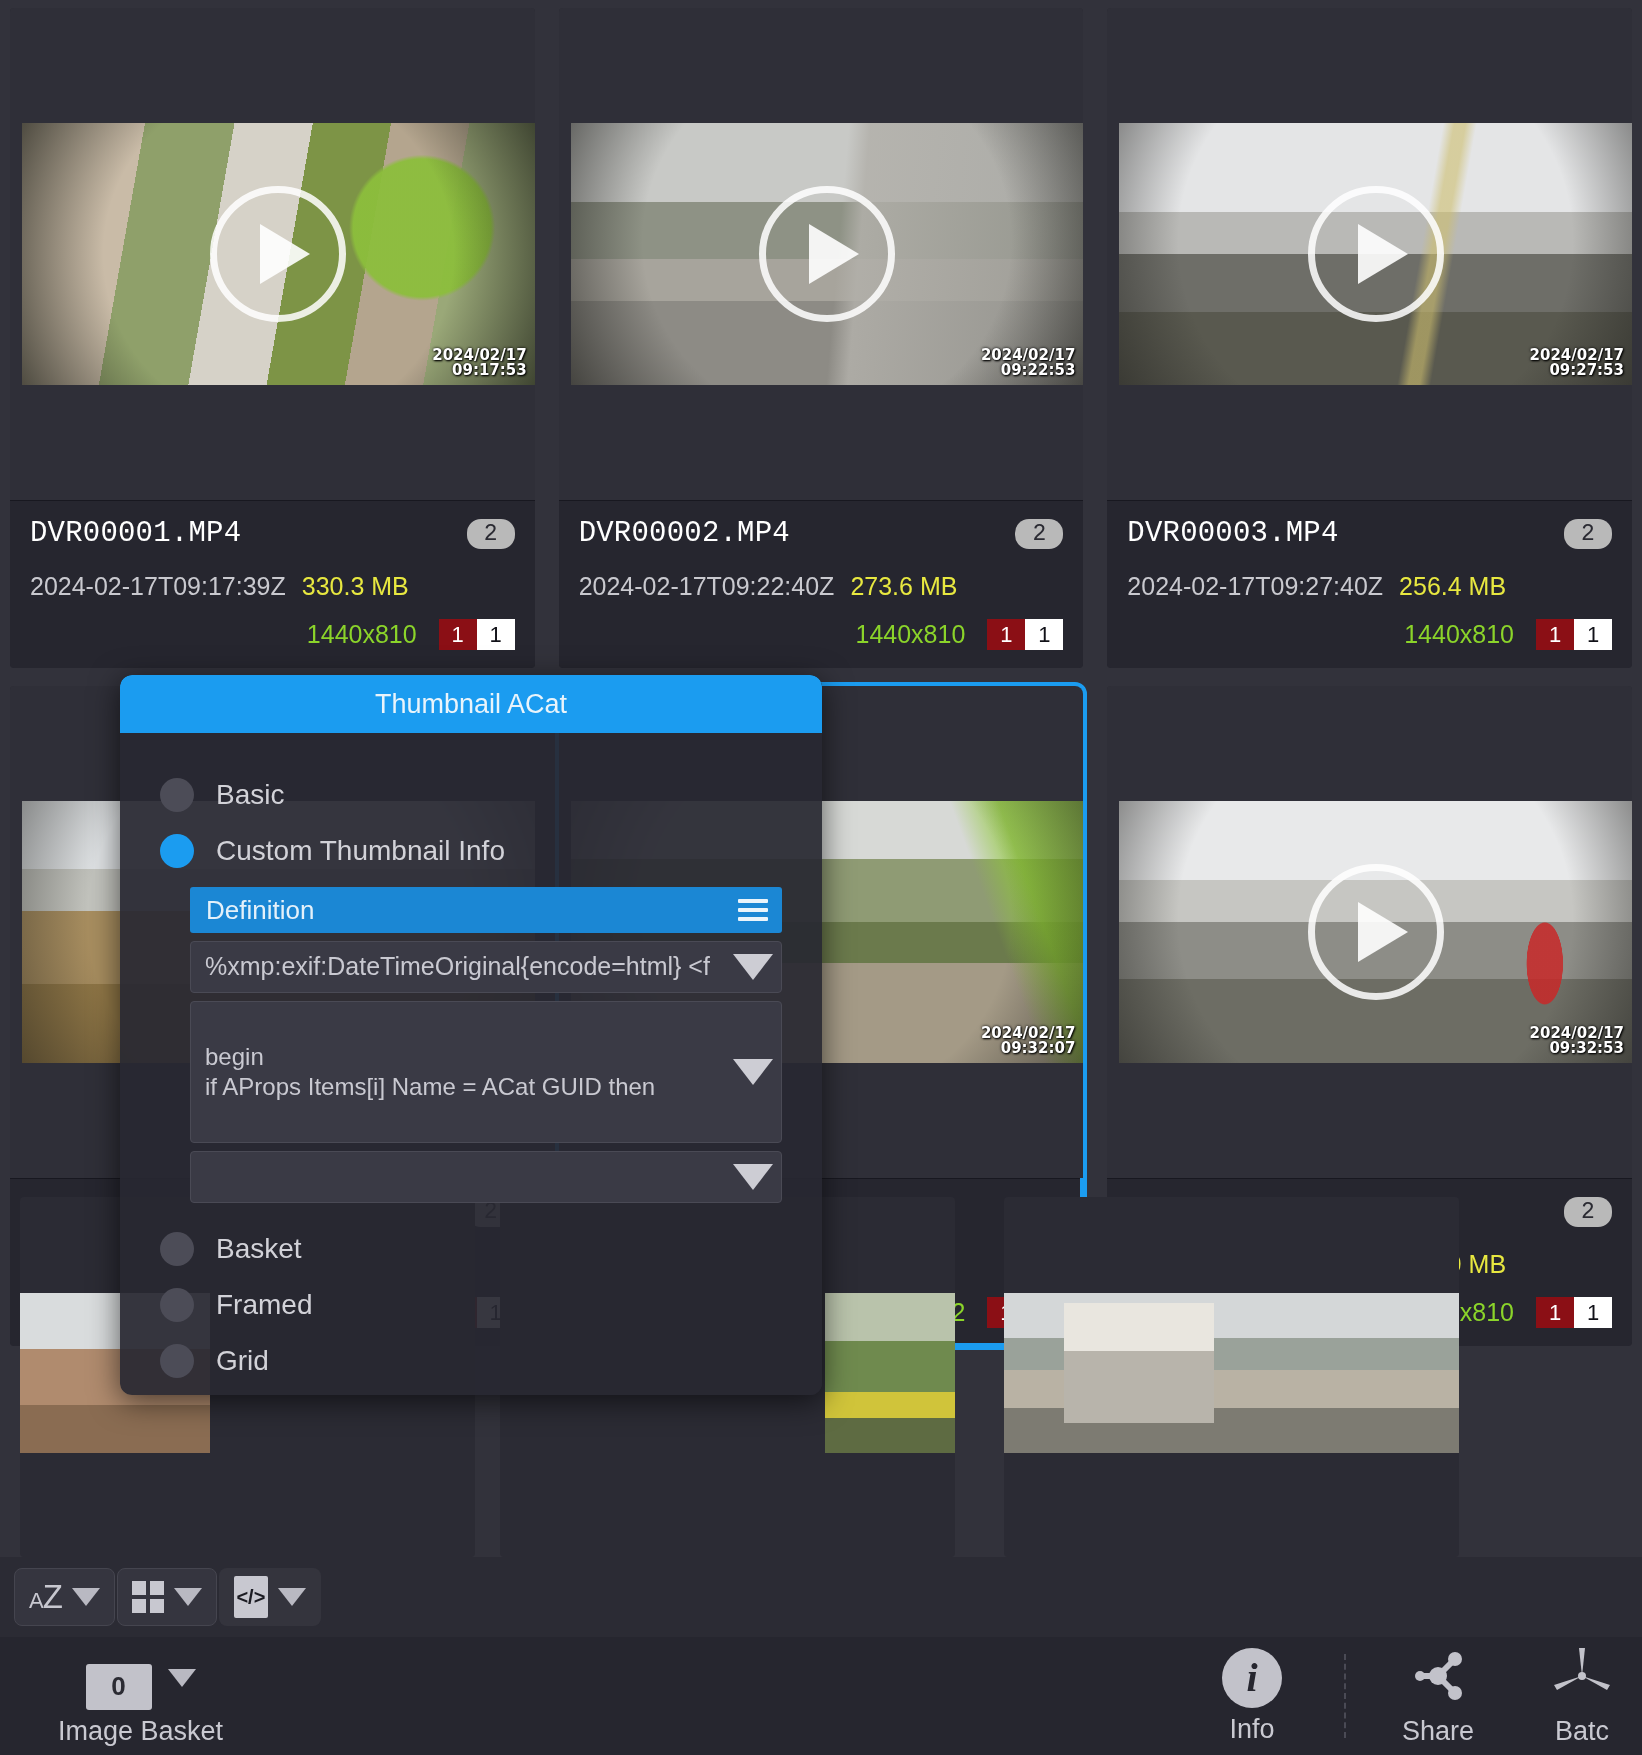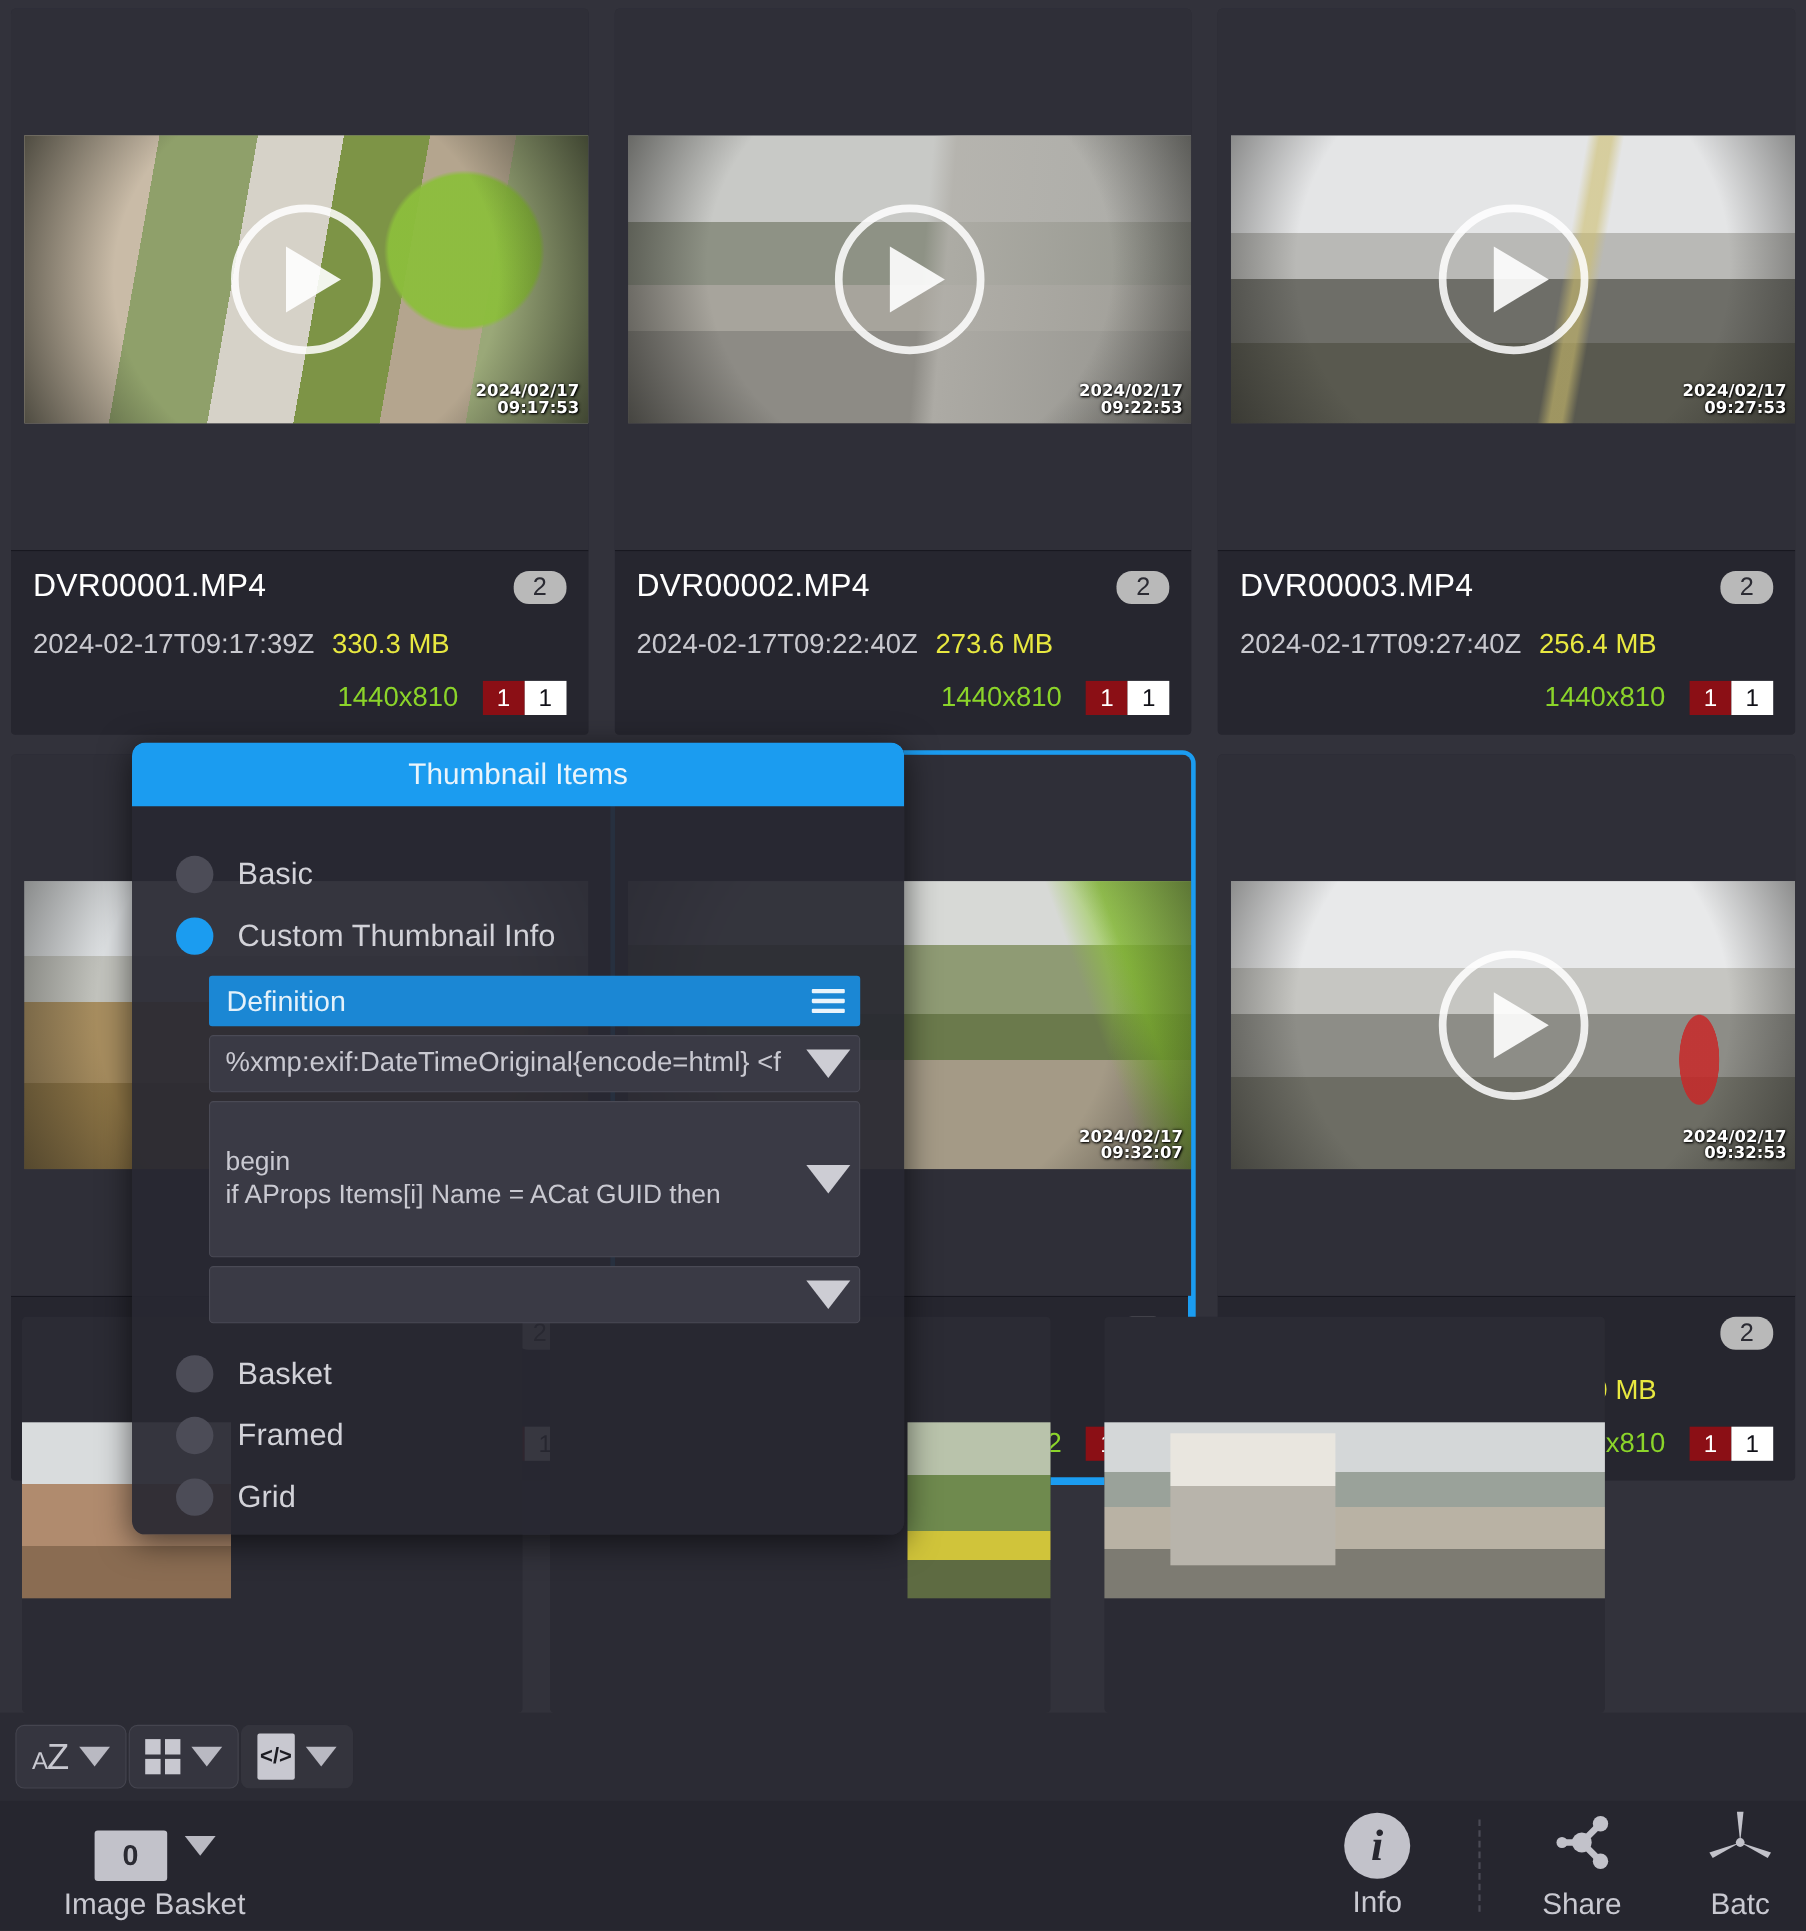--- a/index.html
+++ b/index.html
@@ -65,21 +65,21 @@
     border-left: 50px solid rgba(255,255,255,.9);
     border-top: 30px solid transparent;
     border-bottom: 30px solid transparent;
   }
   .tile-info {
     flex: 0 0 auto;
     background: #26262f;
     border-top: 1px solid #181820;
     padding: 16px 20px 18px 20px;
   }
-  .info-row1 { display: flex; align-items: center; justify-content: space-between; }
+  .info-row1 { display: flex; align-items: center; justify-content: space-between; font-family: Liberation Mono, monospace; }
   .fname { color: #ffffff; font-size: 29px; letter-spacing: .2px; }
   .count-badge {
     background: #b9b9b9; color: #2b2b33;
     border-radius: 14px; min-width: 48px; height: 30px;
     font-size: 23px; display: flex; align-items: center; justify-content: center;
     padding: 0 10px;
   }
   .info-row2 { margin-top: 22px; display: flex; align-items: baseline; gap: 16px; }
   .datestr { color: #c9c9cf; font-size: 25px; }
   .size { color: #e8e840; font-size: 25px; }
@@ -389,21 +389,21 @@
   </div>
   <div style="position:absolute;left:500px;top:1197px;width:455px;height:360px;background:#2b2b34;border-radius:4px;z-index:5;">
     <div style="position:absolute;left:325px;top:96px;width:130px;height:160px;background:linear-gradient(180deg,#b9c3ab 0 30%,#6f8a4e 30% 62%,#d0c43a 62% 78%,#5e6b42 78% 100%);"></div>
   </div>
   <div style="position:absolute;left:1004px;top:1197px;width:455px;height:360px;background:#2b2b34;border-radius:4px;z-index:5;">
     <div style="position:absolute;left:0;top:96px;width:455px;height:160px;background:linear-gradient(180deg,#d4d7d8 0 28%,#9aa29a 28% 48%,#b9b2a4 48% 72%,#7d7b72 72% 100%);"></div>
     <div style="position:absolute;left:60px;top:106px;width:150px;height:120px;background:linear-gradient(180deg,#e9e6df 0 40%,#b8b4ab 40% 100%);"></div>
   </div>
 
   <div class="dialog">
-    <div class="dlg-title">Thumbnail Items</div>
+    <div class="dlg-title">Thumbnail ACat</div>
     <div class="dlg-body">
 
       <div class="opt">
         <span class="radio"></span>
         <span class="opt-label">Basic</span>
       </div>
 
       <div class="opt">
         <span class="radio on"></span>
         <span class="opt-label">Custom Thumbnail Info</span>

